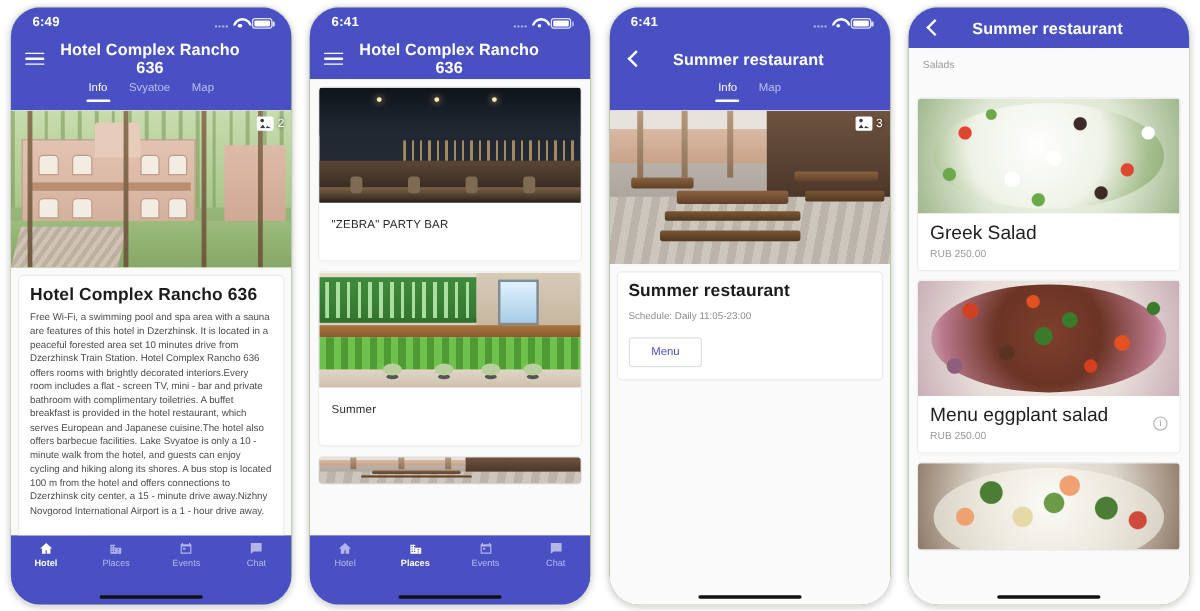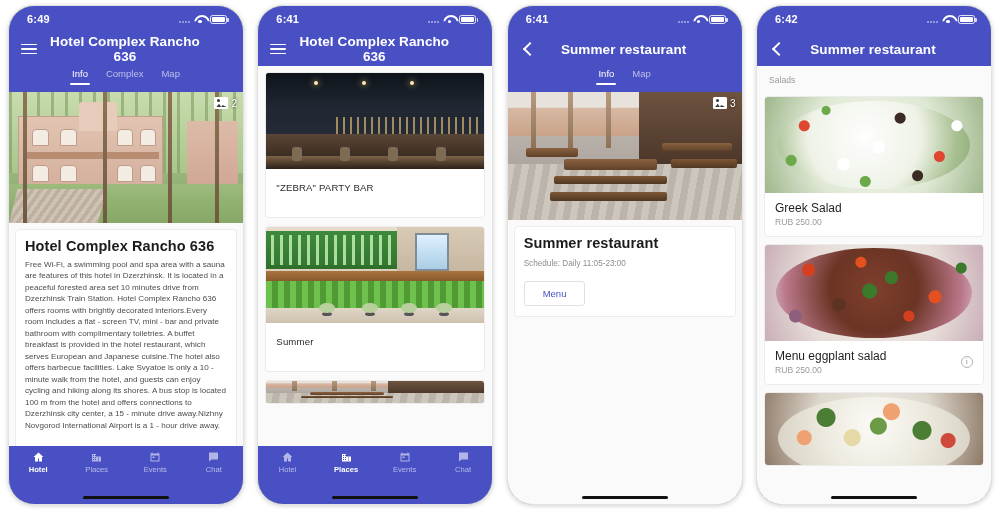--- a/index.html
+++ b/index.html
@@ -238,36 +238,36 @@
     font-size: 9.6px;
     color: #2b2b2b;
     padding: 13px 10px 24px 10px;
     letter-spacing: .15px;
   }
 
   
   .section-label {
     font-size: 8.6px;
     color: #9a9a9a;
-    padding: 9px 12px 11px 12px;
+    padding: 9px 12px 22px 12px;
   }
   .mlist { padding: 0 7px; }
   .mcard {
     background: #fff;
     border: 1px solid #ececec;
     border-radius: 4px;
     margin-bottom: 7px;
     overflow: hidden;
   }
   .mimg { height: 96px; overflow: hidden; position: relative; }
   .mrow {
     display: flex; align-items: center; justify-content: space-between;
     padding: 8px 10px 9px 10px;
   }
-  .mname { font-size: 12px; color: #1f1f1f; }
+  .mname { font-size: 16px; color: #1f1f1f; }
   .mprice { font-size: 8.6px; color: #9a9a9a; margin-top: 2px; }
   .info-ic {
     width: 12px; height: 12px; border-radius: 50%;
     border: 1px solid #b4b4b4; color: #9a9a9a;
     font-size: 8px; line-height: 10px; text-align: center;
     font-family: "Liberation Serif", serif;
     flex: 0 0 auto; cursor: pointer;
   }
 
   
@@ -514,21 +514,21 @@
         <div class="navbar">
           <span class="burger">
               <i></i>
               <i></i>
               <i></i>
             </span>
           <span class="nav-title">Hotel Complex Rancho 636</span>
         </div>
         <div class="tabs">
           <span class="tab active">Info</span>
-          <span class="tab">Complex</span>
+          <span class="tab">Svyatoe</span>
           <span class="tab">Map</span>
         </div>
       </div>
 
       <div class="body">
         <div class="hero">
           <div class="ph ph-hotel">
             <div class="sky"></div>
               <div class="trees"></div>
             <div class="bld"></div>
@@ -782,35 +782,20 @@
 
       <div class="homebar-wrap">
         <div class="homebar"></div>
       </div>
     </div>
   </div>
 
   <div class="phone">
     <div class="phone-inner">
       <div class="hdr">
-        <div class="statusbar">
-          <span>6:42</span>
-          <span class="sb-right">
-            <span class="sig">
-                <i></i>
-                <i></i>
-                <i></i>
-                <i></i>
-              </span>
-            <span class="wifi"></span>
-            <span class="batt">
-                <i></i>
-              </span>
-          </span>
-        </div>
         <div class="navbar">
           <span class="chev-back"></span>
           <span class="nav-title">Summer restaurant</span>
         </div>
       </div>
 
       <div class="body">
         <div class="section-label">Salads</div>
         <div class="mlist">
 

